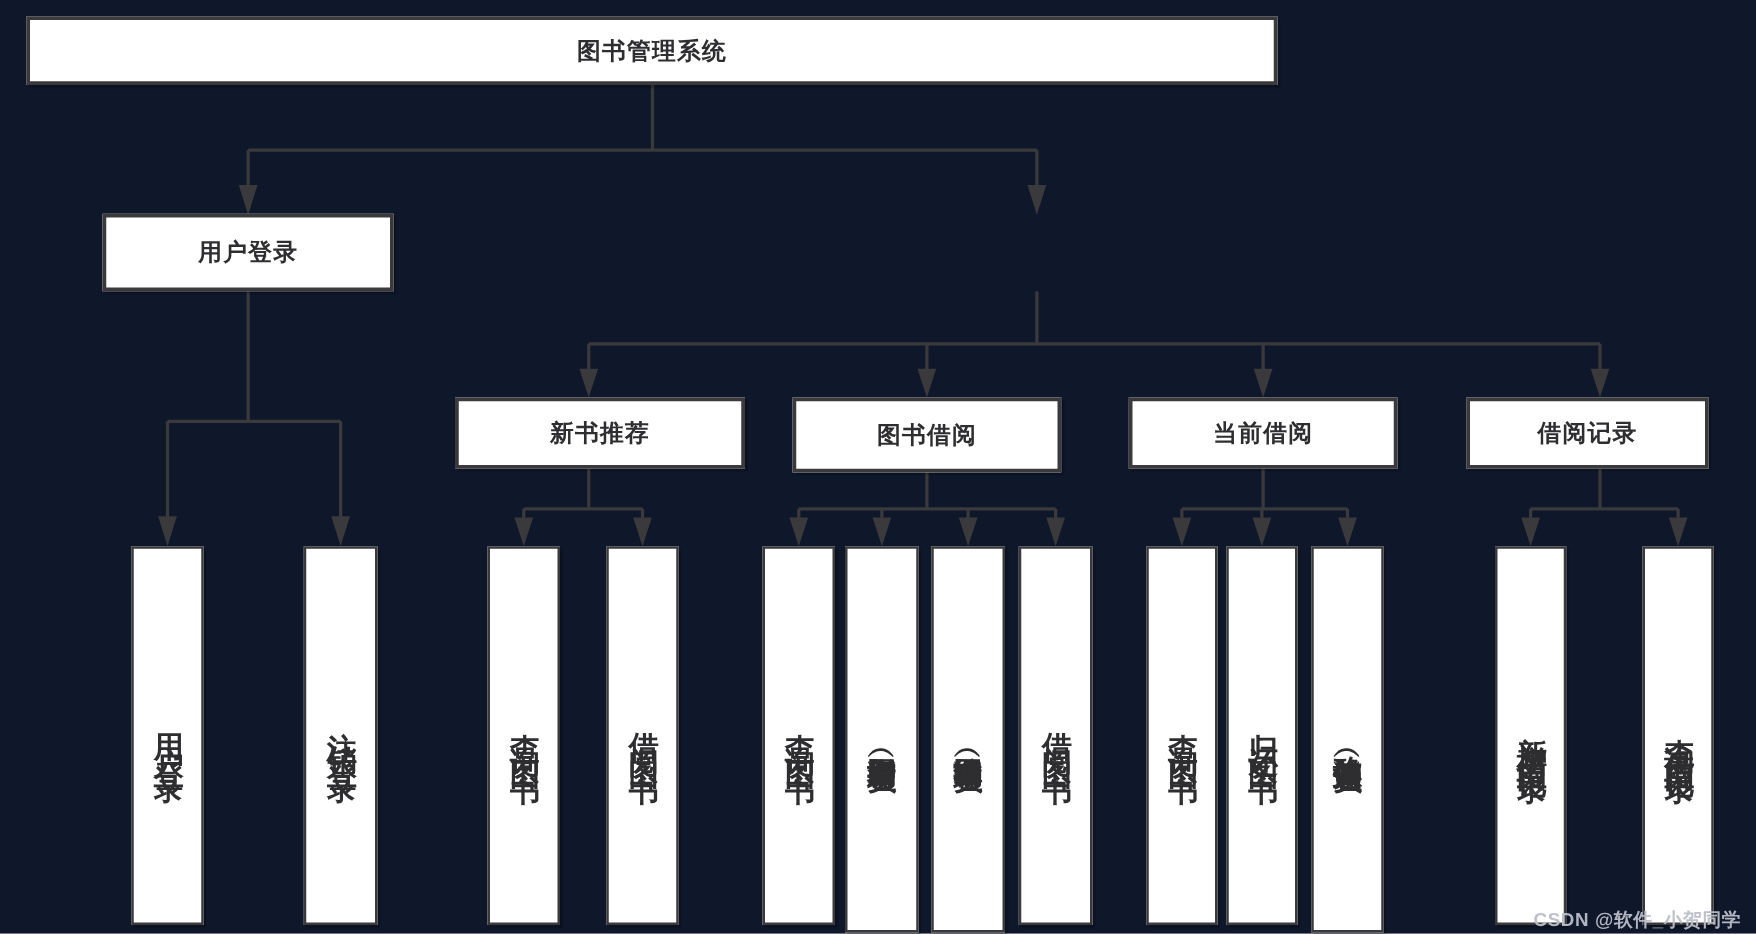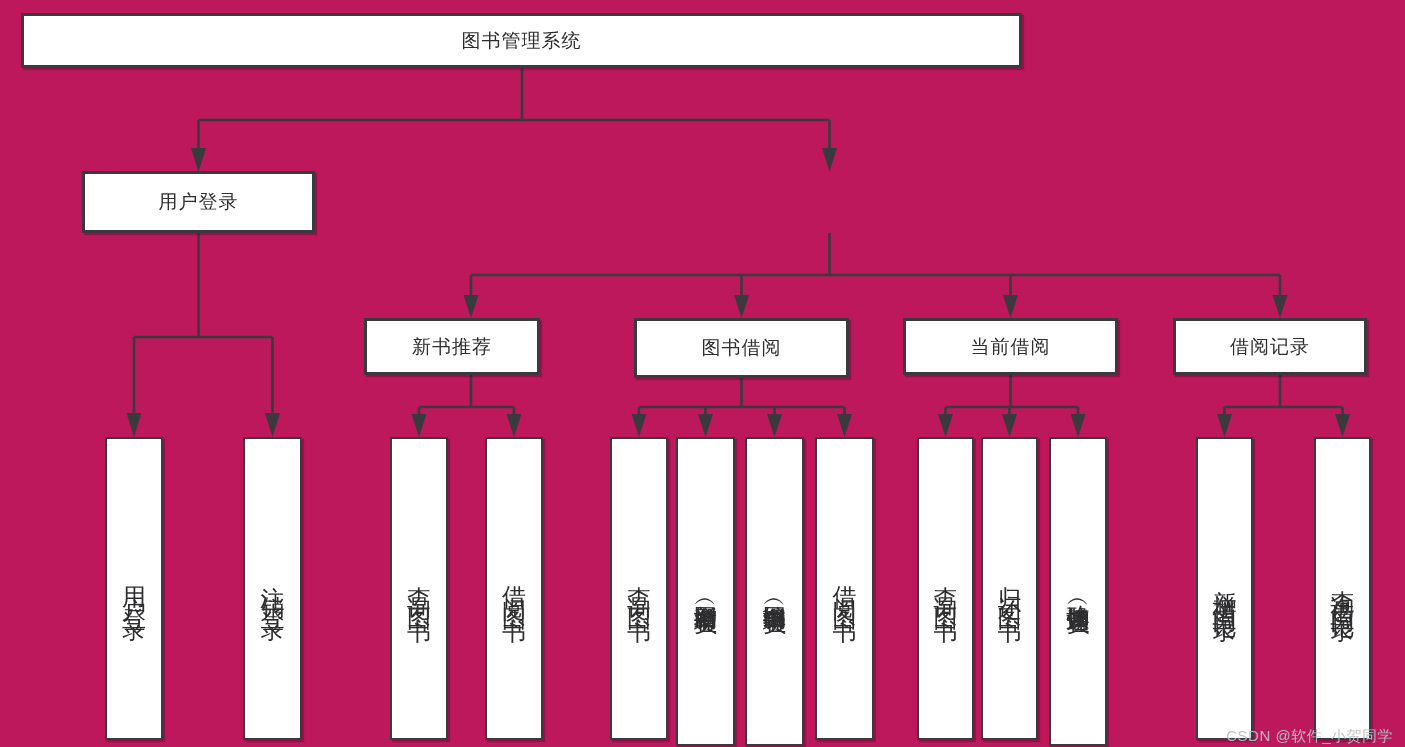--- a/index.html
+++ b/index.html
@@ -5,21 +5,22 @@
   * { margin: 0; padding: 0; box-sizing: border-box; }
   html, body {
     width: 1405px; height: 747px;
     background: #ffffff;
     font-family: "Liberation Sans", "DejaVu Sans", sans-serif;
     overflow: hidden;
   }
   .canvas {
     position: relative;
     width: 1405px; height: 747px;
-    background: #be185d;
+    background: #0f172a;
+    font-weight: bold;
   }
   svg.connectors {
     position: absolute; left: 0; top: 0;
     width: 1405px; height: 747px;
     pointer-events: none;
   }
   .node {
     position: absolute;
     background: #ffffff;
     border: 3px solid #3a3a3c;
@@ -111,21 +112,21 @@
   </svg>
 
   <div class="node h-label" style="left:21px; top:13px; width:1001px; height:55px;">
     <span>图书管理系统</span>
   </div>
 
   <div class="node h-label" style="left:82px; top:171px; width:233px; height:62px;">
     <span>用户登录</span>
   </div>
 
-  <div class="node h-label" style="left:364px; top:318px; width:176px; height:57px;">
+  <div class="node h-label" style="left:364px; top:318px; width:232px; height:57px;">
     <span>新书推荐</span>
   </div>
   <div class="node h-label" style="left:634px; top:318px; width:215px; height:60px;">
     <span>图书借阅</span>
   </div>
   <div class="node h-label" style="left:903px; top:318px; width:215px; height:57px;">
     <span>当前借阅</span>
   </div>
   <div class="node h-label" style="left:1173px; top:318px; width:194px; height:57px;">
     <span>借阅记录</span>

